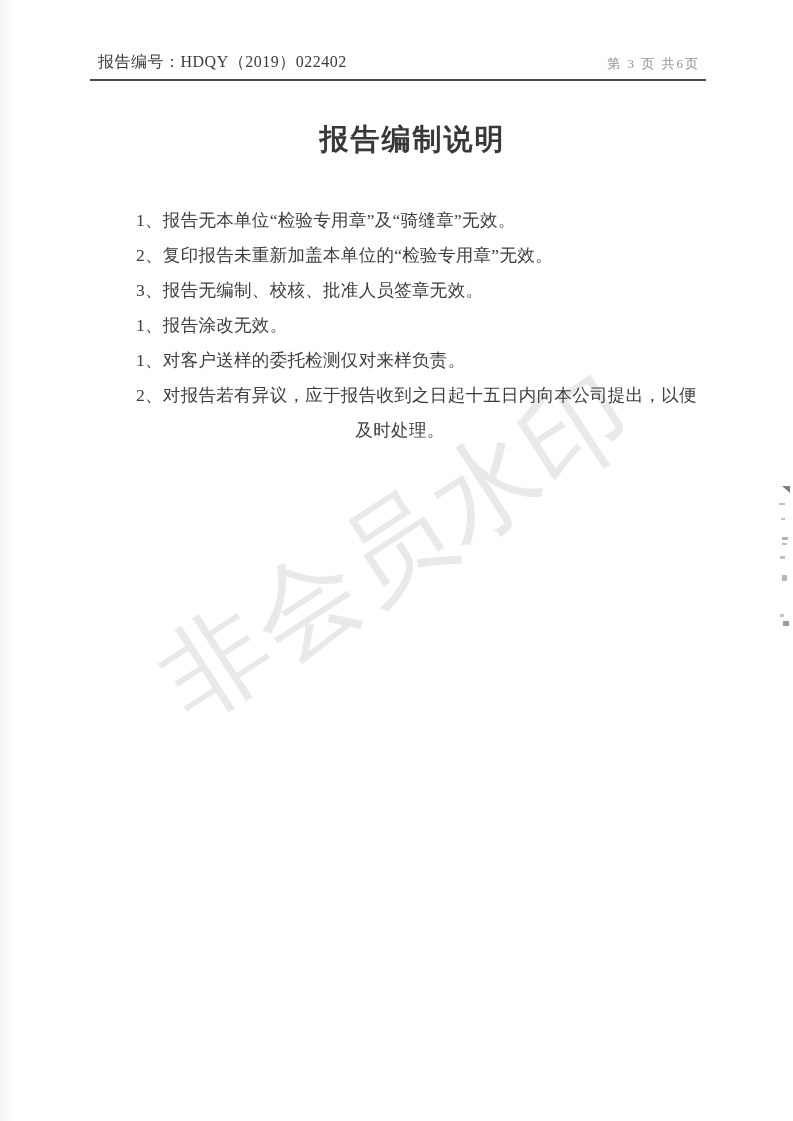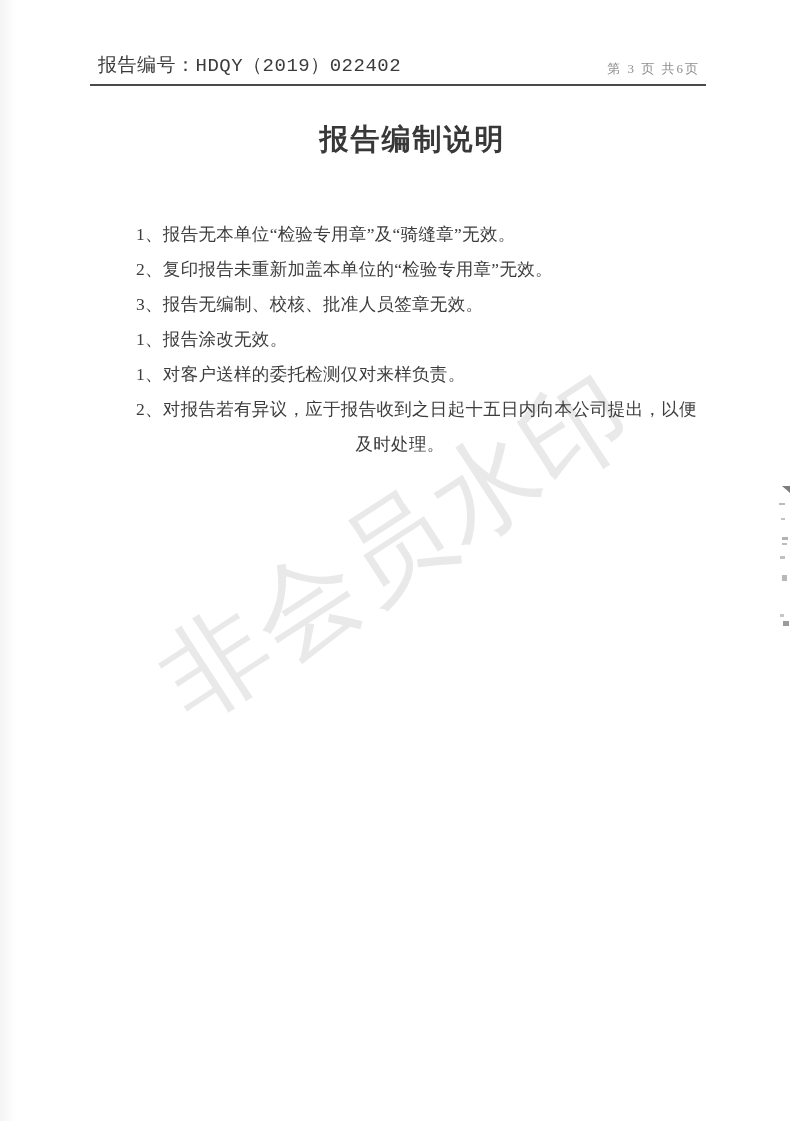--- a/index.html
+++ b/index.html
@@ -28,25 +28,24 @@
     left: 90px;
     top: 52px;
     width: 616px;
     display: flex;
     justify-content: space-between;
     align-items: flex-end;
     border-bottom: 2px solid #4a4a4a;
     padding: 0 6px 6px 8px;
   }
   .header-left {
-    font-size: 19px;
+    font-size: 16px;
     color: #3b3b3b;
     letter-spacing: 0.5px;
     white-space: nowrap;
-    font-family: Liberation Mono, monospace;
   }
   .header-right {
     font-size: 13px;
     color: #8f8f8f;
     letter-spacing: 2px;
     white-space: nowrap;
   }
 
   .title {
     position: absolute;
@@ -56,21 +55,21 @@
     text-align: center;
     font-size: 29px;
     font-weight: bold;
     color: #383838;
     letter-spacing: 2px;
   }
 
   .notices {
     position: absolute;
     left: 100px;
-    top: 217px;
+    top: 203px;
     width: 600px;
     font-size: 17.5px;
     line-height: 35px;
     letter-spacing: 0.3px;
     color: #3d3d3d;
     z-index: 2;
   }
   .notices p {
     text-indent: 36px;
     white-space: nowrap;

